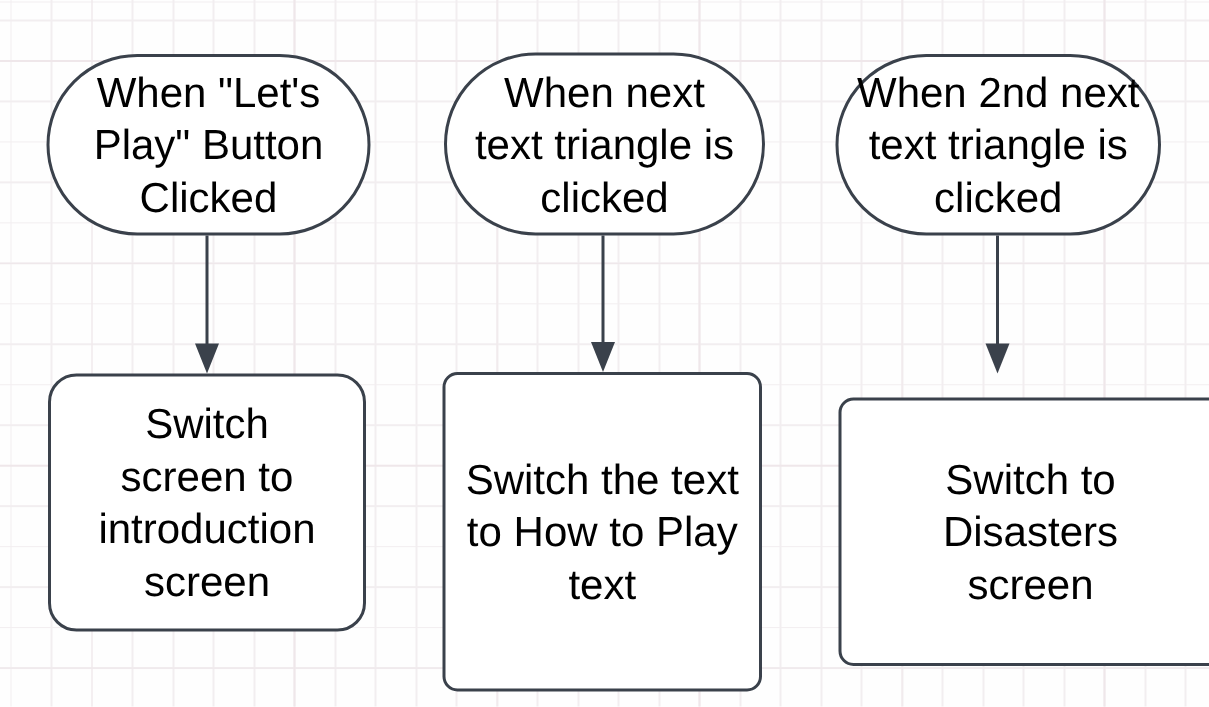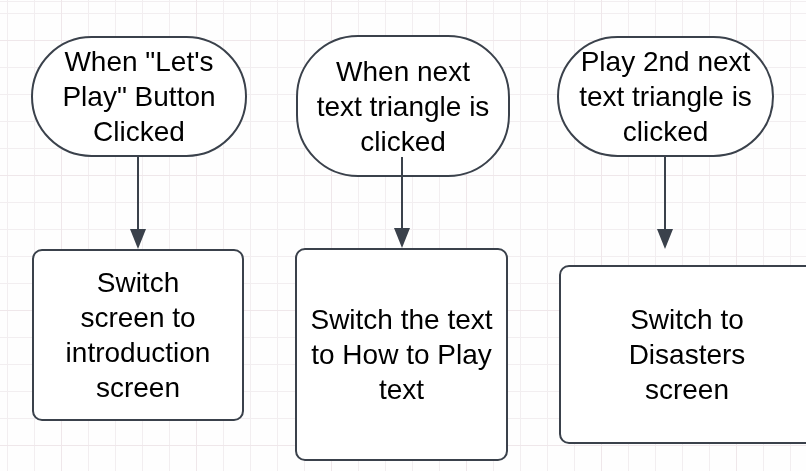--- a/index.html
+++ b/index.html
@@ -43,24 +43,24 @@
     width:max-content;
     max-width:none;
     white-space:pre-line;
     text-align:center;
     font-size:28px;
     line-height:35px;
     color:var(--text);
   }
   
   #s1{left:31px;  top:36px; width:216px; height:121px;}
-  #s2{left:296px; top:35px; width:214px; height:142px;}
+  #s2{left:296px; top:35px; width:214px; height:122px;}
   #s3{left:557px; top:36px; width:217px; height:121px;}
   
-  #r1{left:32px;  top:249px; width:212px; height:172px;}
+  #r1{left:32px;  top:249px; width:212px; height:172px;border-radius:19px;}
   #r2{left:295px; top:248px; width:213px; height:213px;}
   #r3{left:559px; top:265px; width:256px; height:179px;}
   
   .connector{position:absolute;width:16px;}
   #a1{left:130px; top:157px; height:92px;}
   #a2{left:394px; top:157px; height:91px;}
   #a3{left:657px; top:157px; height:92px;}
   .cline{
     position:absolute;
     left:7px; top:0; bottom:18px;
@@ -106,21 +106,21 @@
     <div class="cline"></div>
     <div class="chead"></div>
   </div>
   <div class="node rect" id="r2">
     <div class="label">Switch the text
 to How to Play
 text</div>
   </div>
 
   <div class="node stadium" id="s3">
-    <div class="label">Play 2nd next
+    <div class="label">When 2nd next
 text triangle is
 clicked</div>
   </div>
   <div class="connector" id="a3">
     <div class="cline"></div>
     <div class="chead"></div>
   </div>
   <div class="node rect" id="r3">
     <div class="label">Switch to
 Disasters

